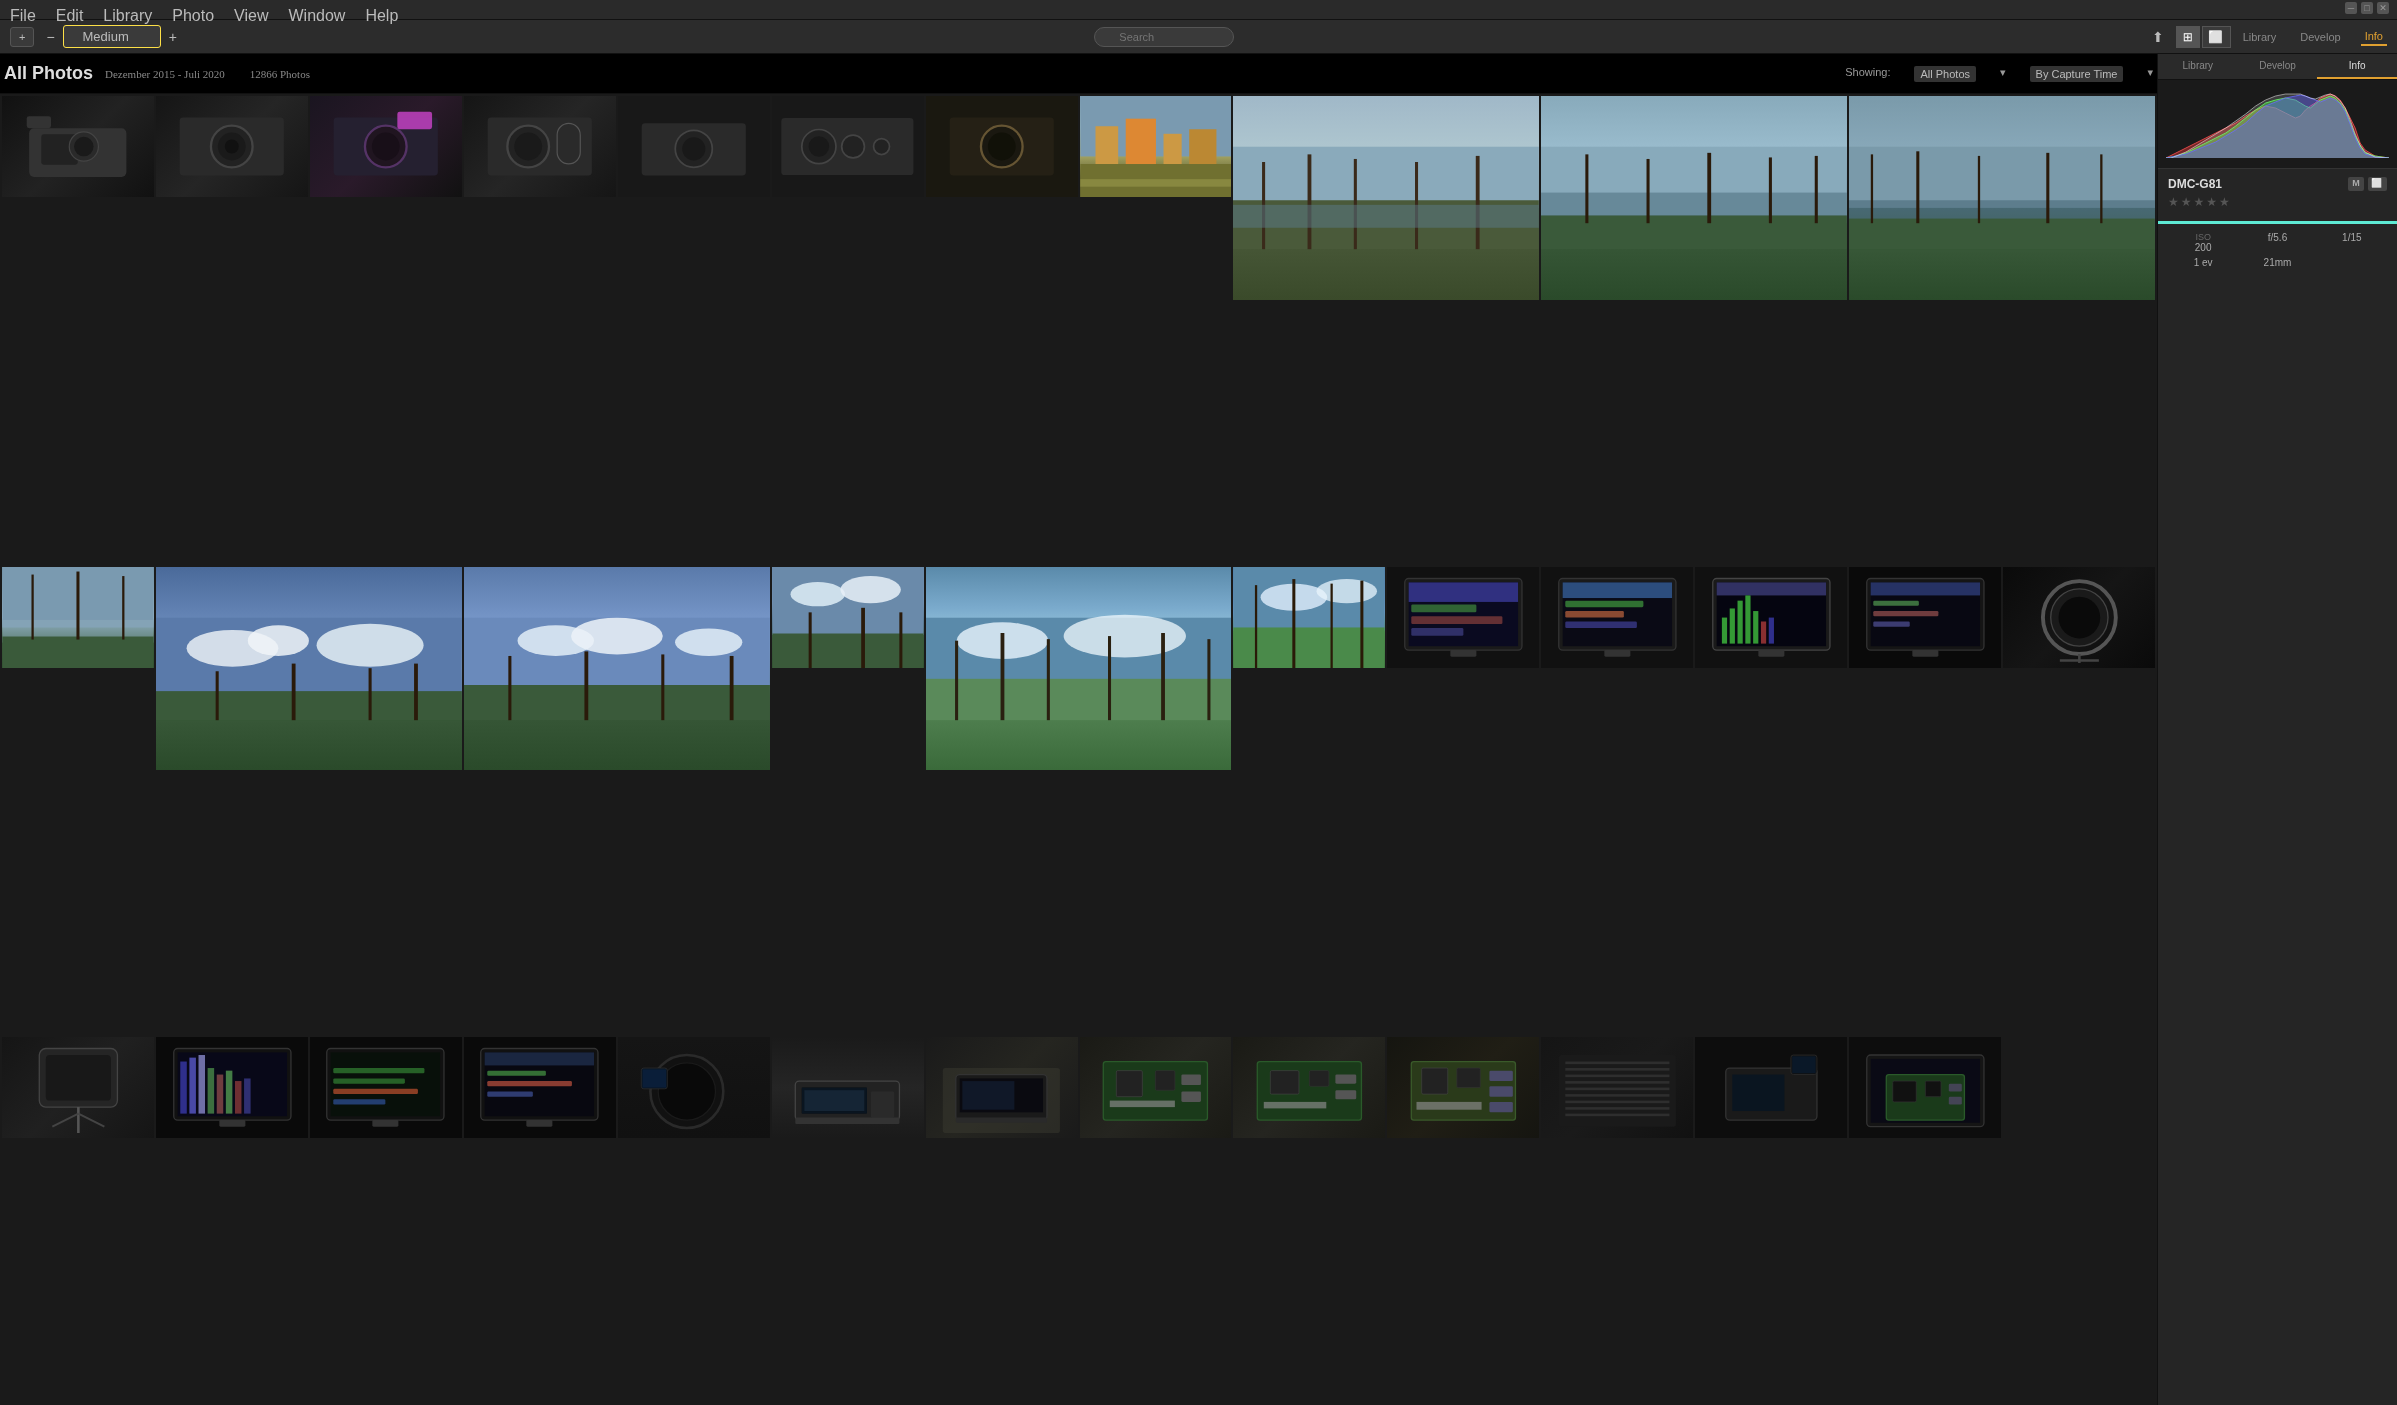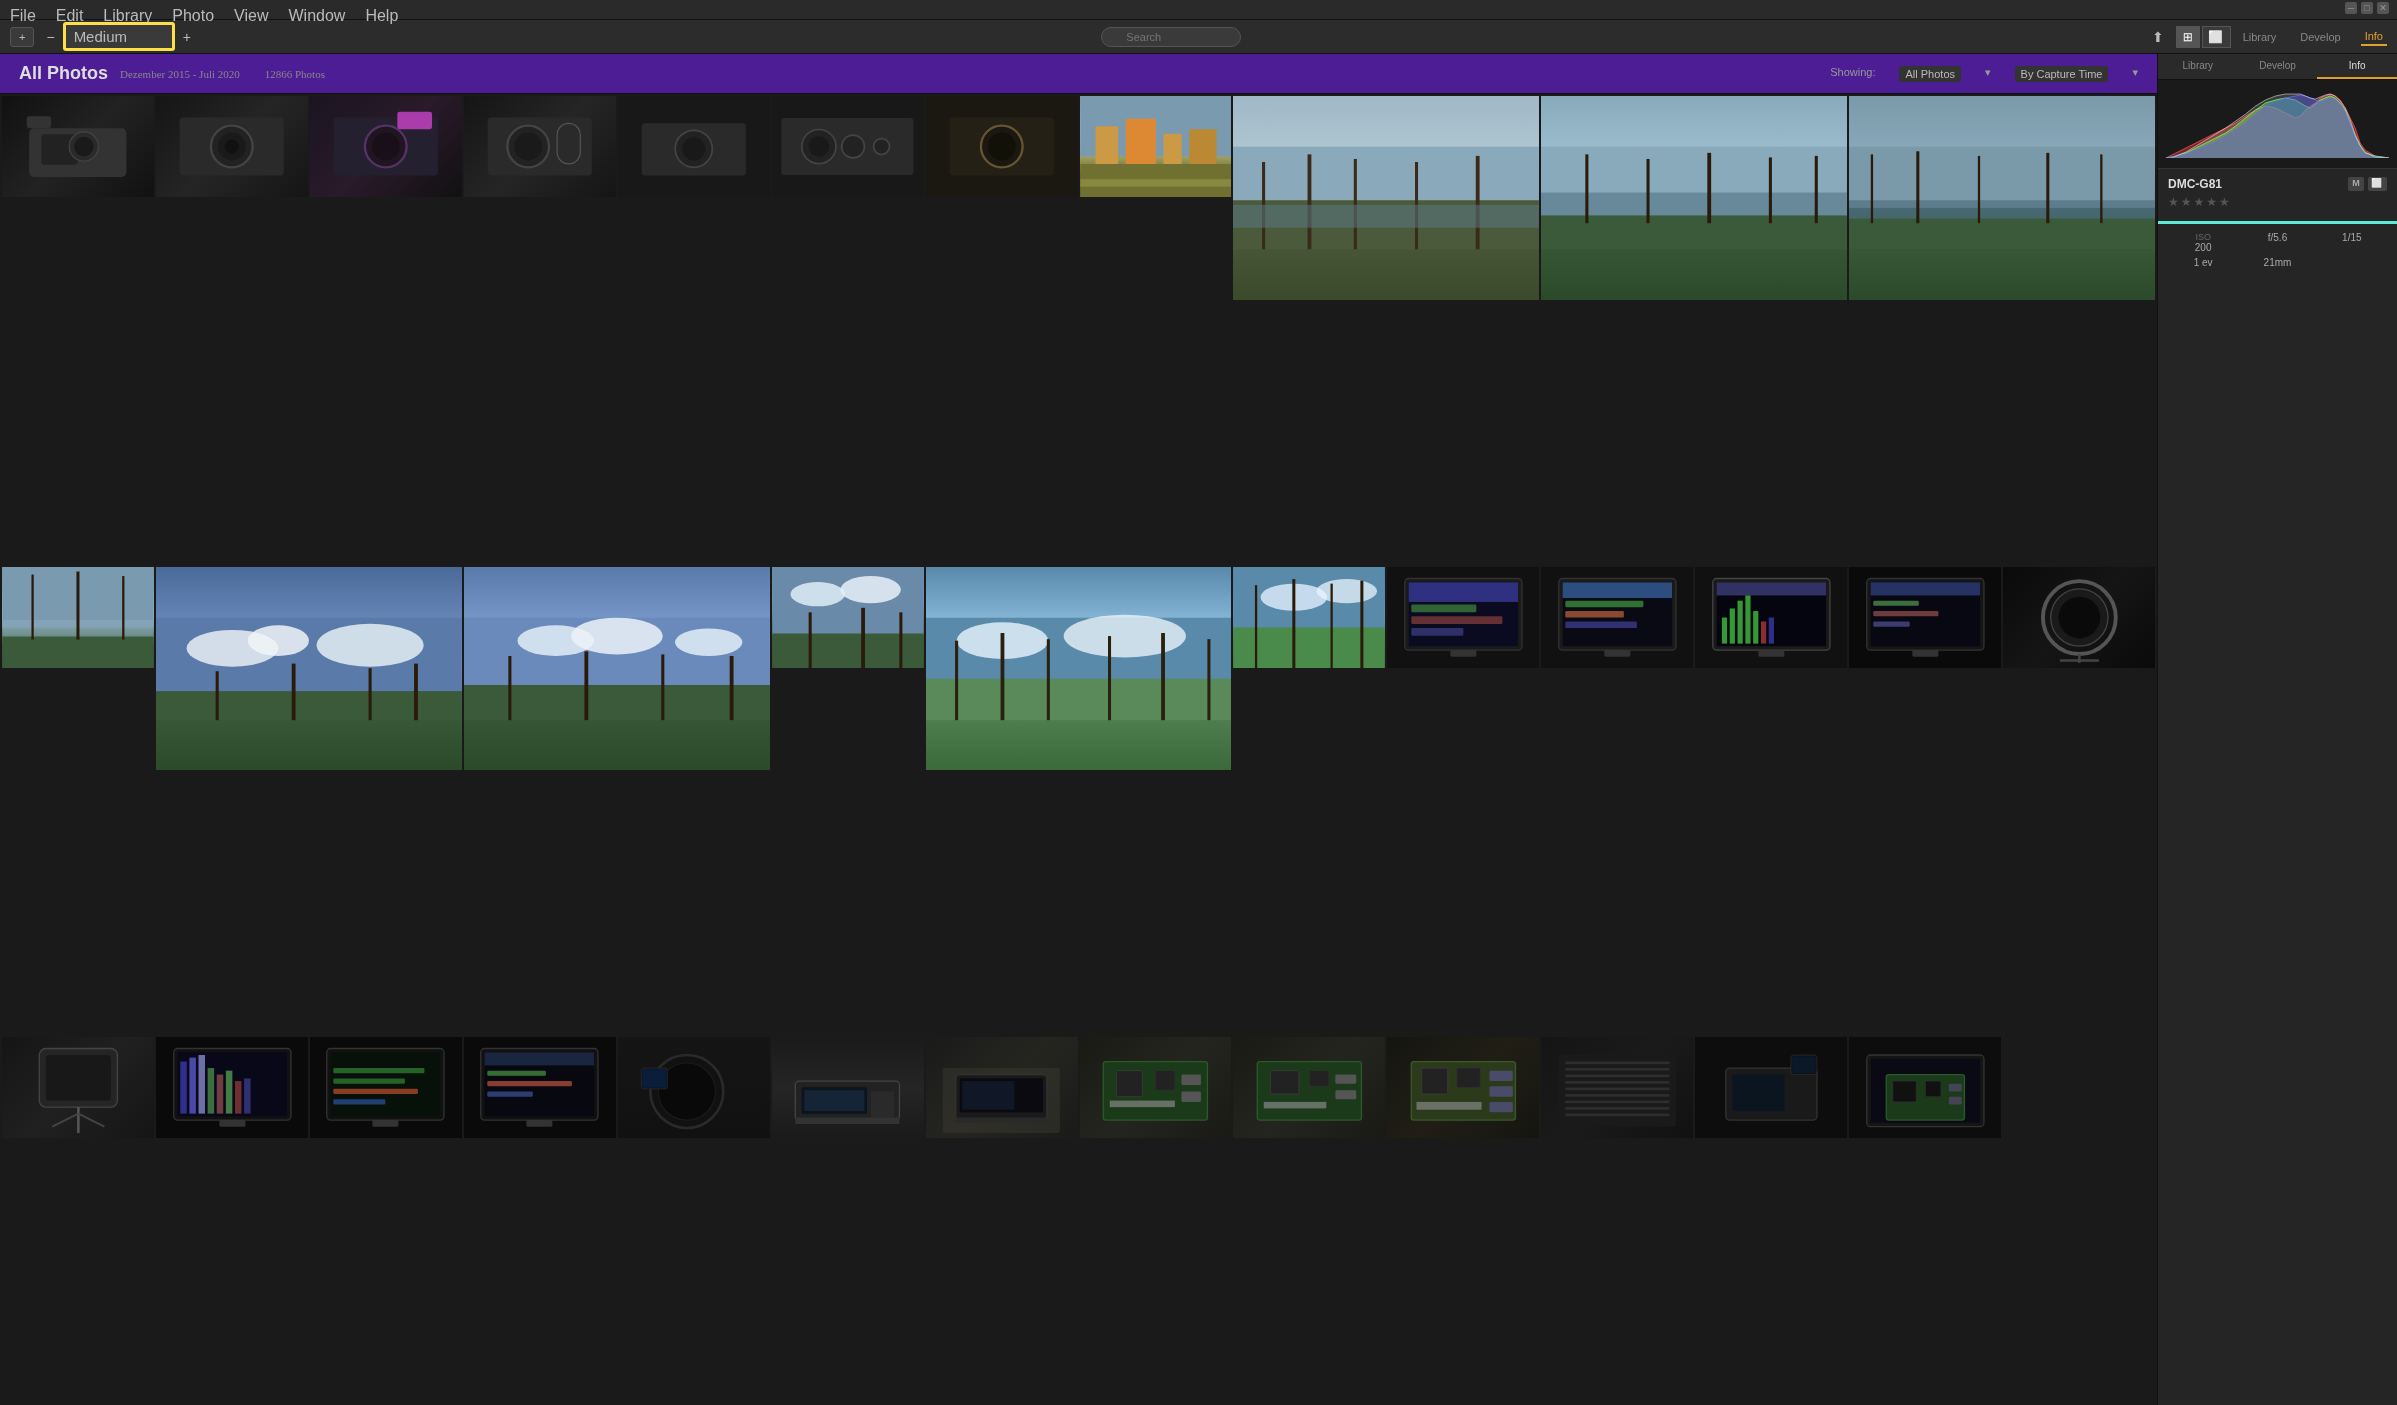--- a/index.html
+++ b/index.html
@@ -73,27 +73,28 @@
       gap: 3px;
     }
     .toolbar-spacer { flex: 1; }
     .toolbar-center {
       display: flex;
       align-items: center;
       gap: 4px;
     }
     .size-selector {
       background: #3a3a3a;
-      border: 3px solid #fde047;
+      border: 1px solid #fde047;
       color: #bbb;
       padding: 3px 20px 3px 8px;
       border-radius: 3px;
-      font-size: 15px;
+      font-size: 13px;
       appearance: none;
       cursor: pointer;
+      text-align: center;
     }
     .search-box {
       background: #3a3a3a;
       border: 1px solid #555;
       border-radius: 12px;
       padding: 3px 10px 3px 24px;
       color: #bbb;
       font-size: 11px;
       width: 140px;
       position: relative;
@@ -160,24 +161,24 @@
     .grid-area {
       flex: 1;
       overflow: hidden;
       background: #1a1a1a;
       position: relative;
     }
 
     
     .grid-header {
       height: 40px;
-      background: #4c1d95;
+      background: #000000;
       display: flex;
       align-items: center;
-      padding: 0 19px;
+      padding: 0 4px;
       border-bottom: 1px solid #111;
     }
     .grid-title {
       font-size: 18px;
       font-weight: bold;
       color: #ddd;
       margin-right: 12px;
     }
     .grid-subtitle {
       color: #888;

